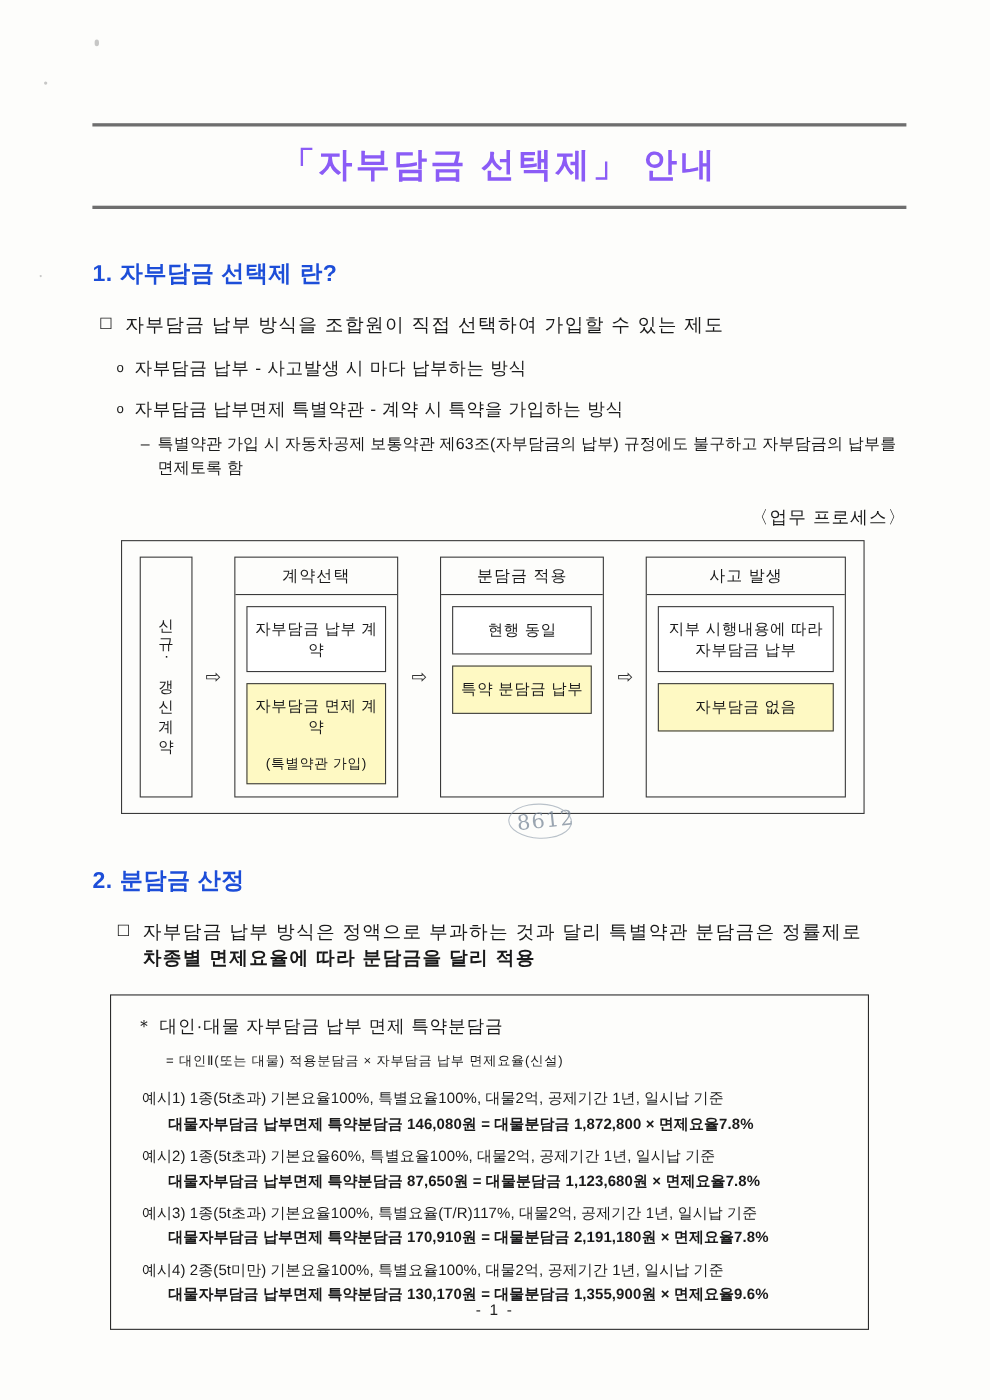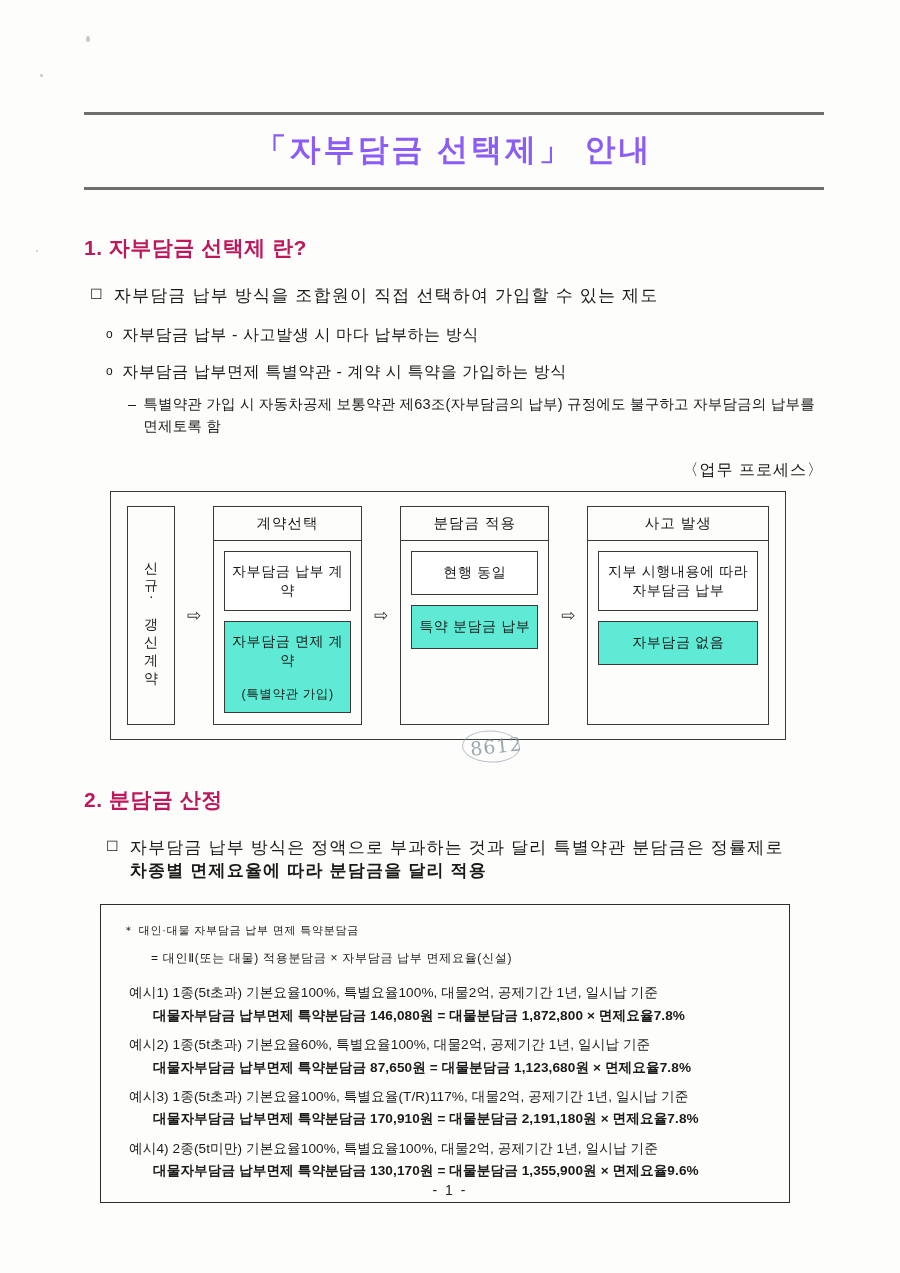--- a/index.html
+++ b/index.html
@@ -50,21 +50,21 @@
     letter-spacing: 3px;
     color: #8b5cf6;
   }
 
   
   h2.section {
     font-size: 21px;
     font-weight: bold;
     margin: 44px 0 22px 0;
     letter-spacing: .5px;
-    color: #be185d;
+    color: #1d4ed8;
   }
   h2.section.second {
     margin-top: 46px;
   }
 
   
   .bullet-sq {
     display: flex;
     align-items: flex-start;
     font-size: 17px;
@@ -172,37 +172,37 @@
     padding: 10px 4px;
     line-height: 1.35;
     letter-spacing: .6px;
     background: #fff;
     min-height: 22px;
     display: flex;
     flex-direction: column;
     align-items: center;
     justify-content: center;
   }
-  .proc-cell.shaded { background: #5eead4; }
+  .proc-cell.shaded { background: #fef9c3; }
   .proc-cell .sub {
     font-size: 12.5px;
     margin-top: 16px;
   }
   .proc-cell .ln2 { display: block; }
 
   
   .formula-box {
     border: 1.5px solid #2c2c2c;
     margin: 22px 0 0 16px;
     width: 690px;
     box-sizing: border-box;
     padding: 18px 20px 20px 22px;
   }
   .formula-star {
-    font-size: 11px;
+    font-size: 16px;
     letter-spacing: .8px;
     margin-bottom: 12px;
   }
   .formula-eq {
     font-size: 12px;
     letter-spacing: .7px;
     margin: 0 0 16px 28px;
   }
   .ex-line {
     font-size: 13.6px;

